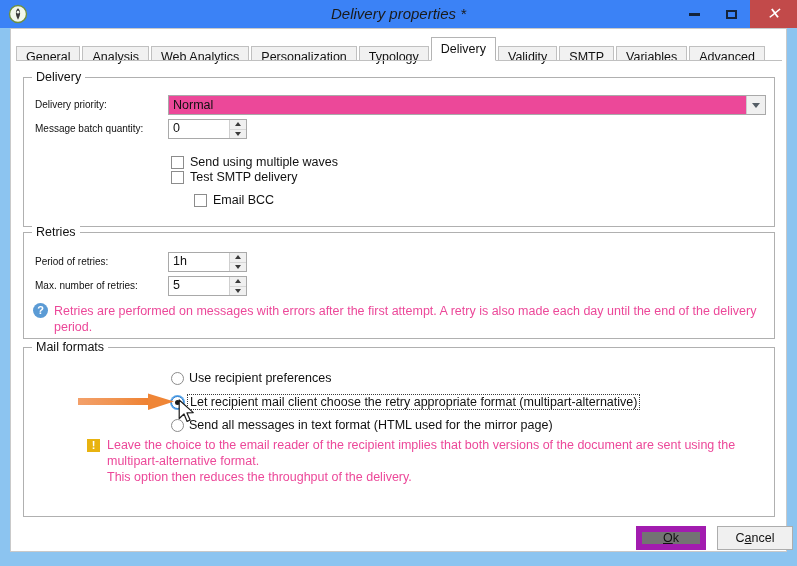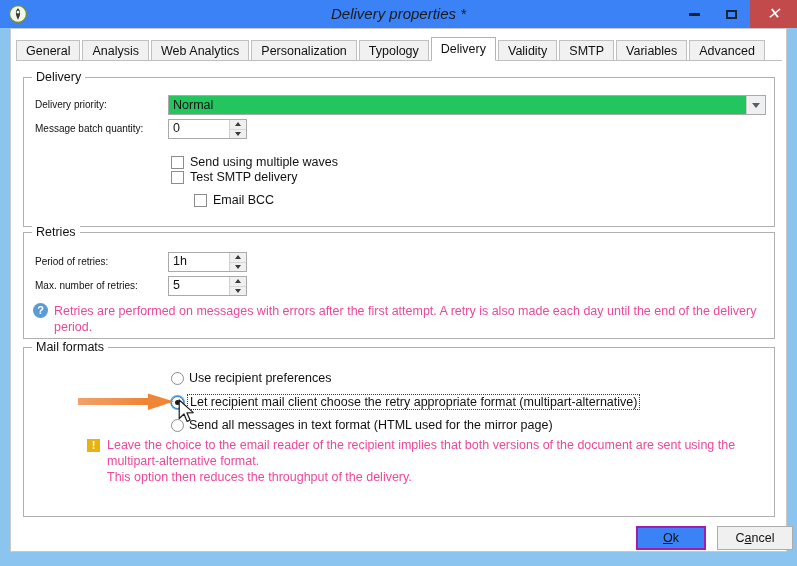--- a/index.html
+++ b/index.html
@@ -102,21 +102,21 @@
 
   
   .tabstrip {
     position: absolute;
     left: 5px; top: 8px;
     height: 24px;
     display: flex;
     align-items: flex-end;
   }
   .tab {
-    height: 21px;
+    height: 15px;
     line-height: 21px;
     padding: 0 9px;
     margin-right: 2px;
     background: #f1f1f1;
     border: 1px solid #c0c0c0;
     border-bottom: none;
     box-sizing: border-box;
     font-size: 12.5px;
     color: #111111;
     white-space: nowrap;
@@ -160,21 +160,21 @@
     position: absolute;
     font-size: 10px;
     color: #111111;
     white-space: nowrap;
   }
 
   
   .combo {
     position: absolute;
     border: 1px solid #a9a9a9;
-    background: #22c55e;
+    background: #ec4899;
     box-sizing: border-box;
     display: flex;
     align-items: stretch;
   }
   .combo .val {
     flex: 1;
     padding-left: 4px;
     font-size: 12.5px;
     line-height: 18px;
     color: #111111;
@@ -342,22 +342,22 @@
     border: 1px solid #adadad;
     box-sizing: border-box;
     font-size: 12.5px;
     color: #111111;
     display: flex;
     align-items: center;
     justify-content: center;
     font-family: "Liberation Sans", sans-serif;
   }
   .btn.primary {
-    border: 2px solid #a21caf;
-    background: #3b82f6;
+    border: 6px solid #a21caf;
+    background: #737373;
     align-items: center;
   }
   .btn u { text-decoration: underline; }
 </style>
 </head>
 <body>
 
 <div class="window">
 
   <div class="titlebar">

